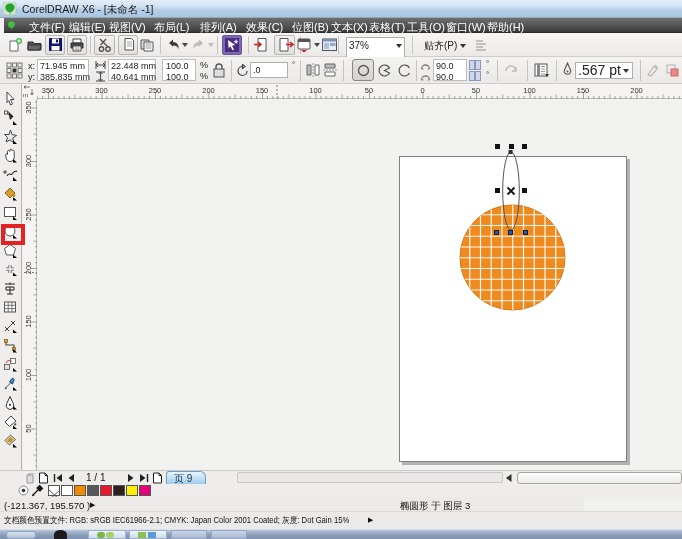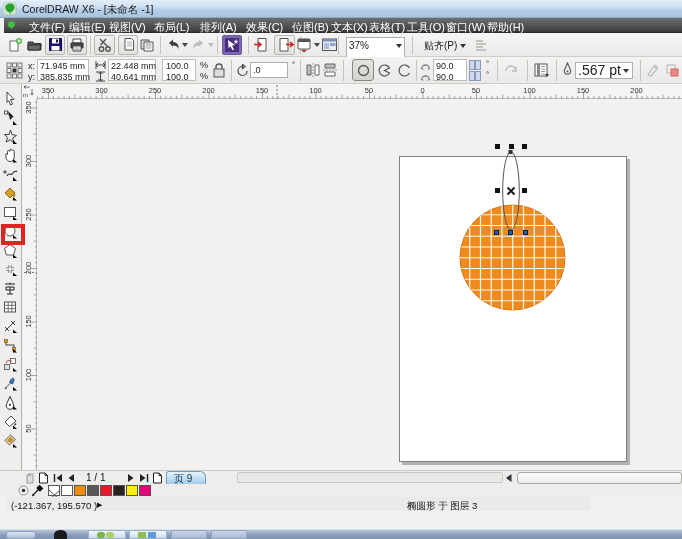--- a/index.html
+++ b/index.html
@@ -22,21 +22,21 @@
 #hruler{left:22px;top:84px;width:660px;height:15px;background:#f5f4f2;border-bottom:1px solid #bcbab7}
 #vruler{left:23px;top:99px;width:14px;height:371px;background:#f5f4f2;border-right:1px solid #bcbab7}
 
 #toolbox{left:0;top:84px;width:22px;height:386px;background:#f0eeec;border-right:1px solid #b5b3b0}
 
 #canvas{left:37px;top:99px;width:645px;height:371px;background:#f1f1f0}
 #page{position:absolute;left:362px;top:57px;width:228px;height:306px;background:#fff;border:1px solid #808080;box-shadow:3px 3px 0 #b2b2b2}
 
 #navbar{left:0;top:470px;width:682px;height:14px;background:#efedec;border-top:1px solid #cac8c5}
 #palrow{left:0;top:484px;width:682px;height:13px;background:#efedec}
-#status1{left:7px;top:497px;width:584px;height:14px;background:#eceae8}
+#status1{left:0;top:497px;width:584px;height:14px;background:#eceae8}
 #status2{left:0;top:511px;width:682px;height:18px;background:#eceae8;border-top:1px solid #dddbd9}
 #taskbar{left:0;top:529px;width:682px;height:10px;background:linear-gradient(#c3cfdf,#899cb8 60%,#7e92b0)}
 .h{position:absolute;width:5px;height:5px;background:#111}
 .hb{position:absolute;width:5px;height:5px;background:#2457c5;border:1px solid #123}
 .sw{position:absolute;top:1px;width:12px;height:11px;border:1px solid #555}
 </style></head>
 <body>
 <div id="app">
   <div id="title" class="abs">
     <svg class="abs" style="left:3px;top:2px" width="14" height="14" viewBox="0 0 14 14">
@@ -541,20 +541,24 @@
     <div class="sw" style="left:100px;background:#e6192a"></div>
     <div class="sw" style="left:113px;background:#2b2220"></div>
     <div class="sw" style="left:126px;background:#fcee07"></div>
     <div class="sw" style="left:139px;background:#e4007b"></div>
   </div>
   <div id="status1" class="abs">
     <span class="abs" style="left:4px;top:3px;font-size:9.5px;color:#111">(-121.367, 195.570 )</span>
     <span class="abs" style="left:90px;top:4px;font-size:7px;color:#111">▶</span>
     <span class="abs" style="left:400px;top:3px;font-size:9.5px;color:#111">椭圆形 于 图层 3</span>
   </div>
+  <div id="status2" class="abs">
+    <span class="abs" style="left:4px;top:3px;font-size:8.5px;color:#111;transform:scaleX(0.9);transform-origin:0 0;white-space:nowrap">文档颜色预置文件: RGB: sRGB IEC61966-2.1; CMYK: Japan Color 2001 Coated; 灰度: Dot Gain 15%</span>
+    <span class="abs" style="left:368px;top:4px;font-size:7px;color:#111">▶</span>
+  </div>
   <div id="taskbar" class="abs">
     <div class="abs" style="left:0;top:0;width:682px;height:1px;background:#d7e0ee"></div>
     <div class="abs" style="left:6px;top:2px;width:30px;height:8px;background:linear-gradient(#dbe3f0,#aebdd6);border:1px solid #8fa2c2;border-radius:3px"></div>
     <div class="abs" style="left:54px;top:1px;width:13px;height:9px;background:#1c1c1c;border-radius:50% 50% 0 0"></div>
     <div class="abs" style="left:88px;top:1px;width:38px;height:9px;background:linear-gradient(#f2f6fa,#cfdcec);border:1px solid #9db0cc"></div>
     <svg class="abs" style="left:96px;top:2px" width="20" height="8">
         <ellipse cx="5" cy="4" rx="4" ry="3.2" fill="#7ab648"></ellipse>
         <ellipse cx="14" cy="4" rx="4" ry="3.2" fill="#a8cf6a"></ellipse>
       </svg>
     <div class="abs" style="left:129px;top:1px;width:38px;height:9px;background:linear-gradient(#f2f6fa,#cfdcec);border:1px solid #9db0cc"></div>

